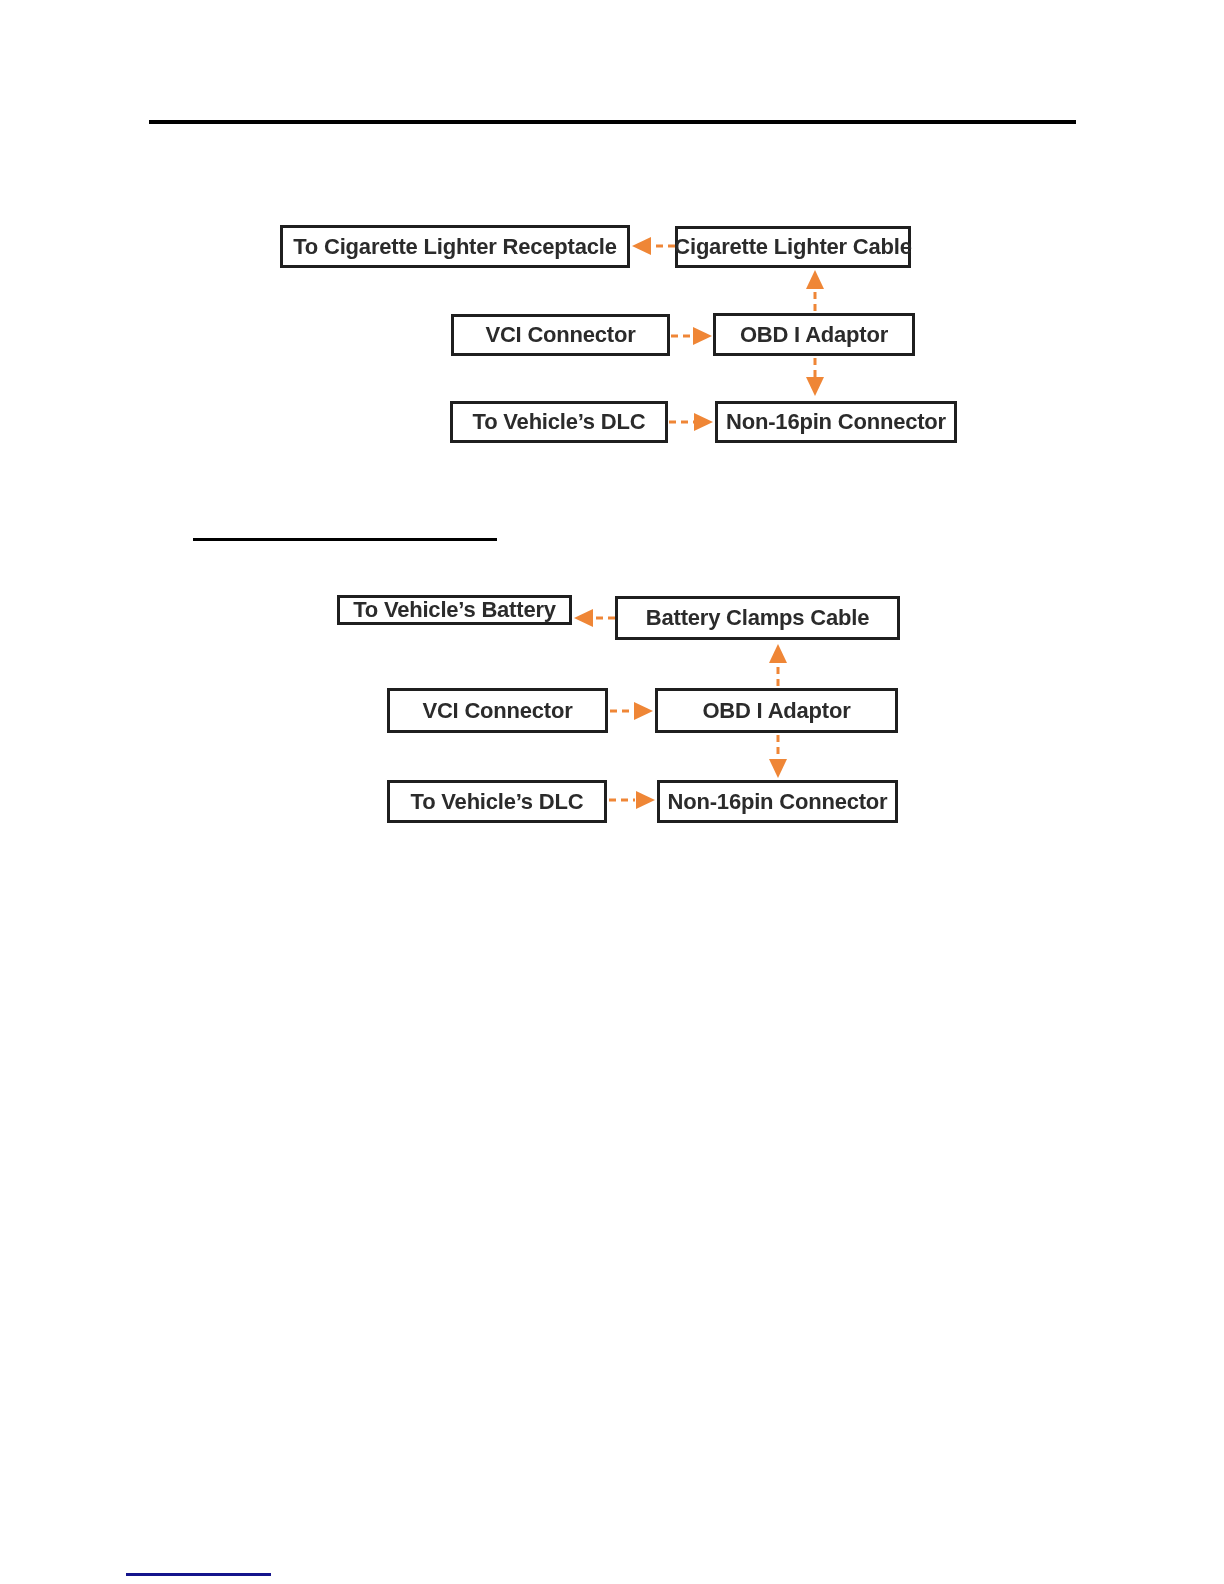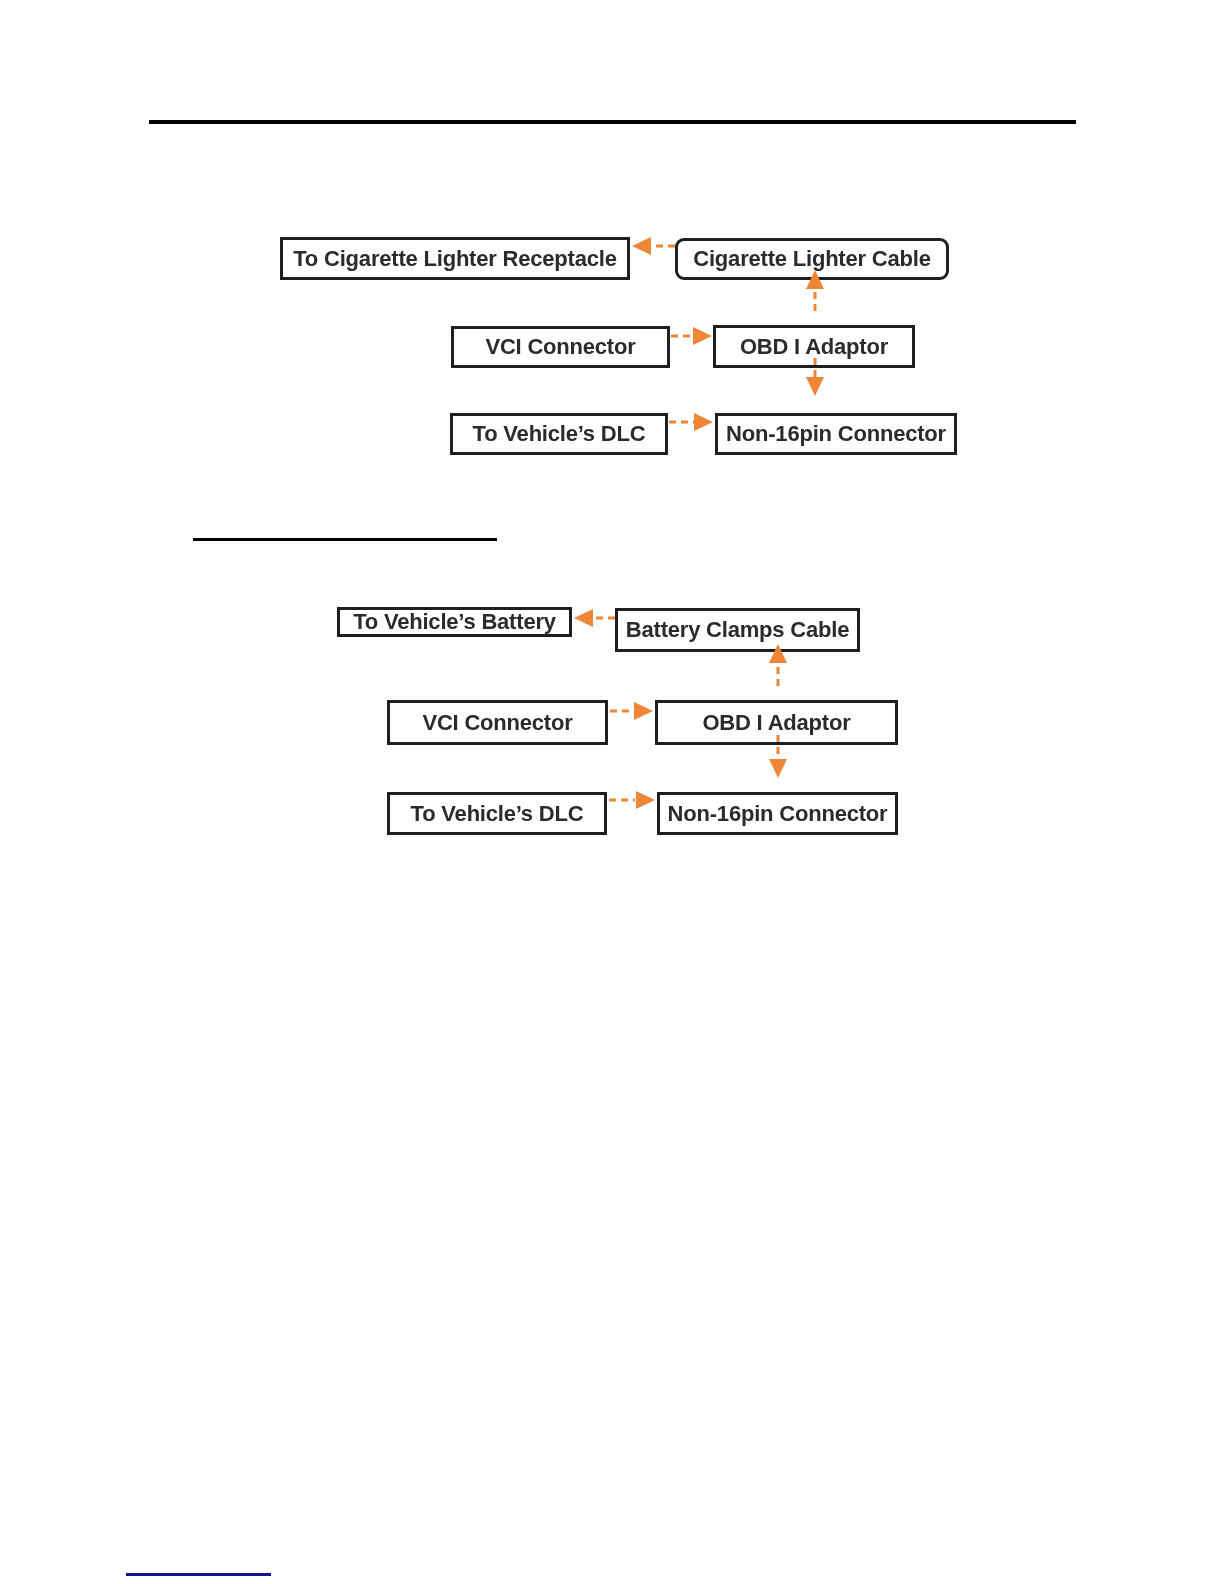--- a/index.html
+++ b/index.html
@@ -14,45 +14,45 @@
   .rule-top{left:149px;top:120px;width:927px;height:4px;}
   .rule-section{left:193px;top:538px;width:304px;height:3px;}
   .rule-footer{left:126px;top:1573px;width:145px;height:3px;background:#14148c;}
   .flowbox{
     position:absolute;
     box-sizing:border-box;
     border:3px solid #1f1f1f;
     background:#fff;
     display:flex;align-items:center;justify-content:center;
     font-size:22px;font-weight:700;color:#2b2b2b;
-    white-space:nowrap;letter-spacing:-0.2px;margin-top:12px;
+    white-space:nowrap;letter-spacing:-0.2px;
   }
   svg.arrow-layer{position:absolute;left:0;top:0;pointer-events:none;}
   .arrow-line{stroke:#ef8636;stroke-width:3;stroke-dasharray:7 5;fill:none;}
   .arrow-head{fill:#ef8636;stroke:none;}
 </style>
 </head>
 <body>
 
 <div class="page">
 
   <div class="rule rule-top"></div>
 
   <div>
     <div class="flowbox" style="left:280px;top:225px;width:350px;height:43px;">To Cigarette Lighter Receptacle</div>
-    <div class="flowbox" style="left:675px;top:226px;width:274px;height:42px;border-radius:9px;">Cigarette Lighter Cable</div>
+    <div class="flowbox" style="left:675px;top:226px;width:236px;height:42px;">Cigarette Lighter Cable</div>
     <div class="flowbox" style="left:451px;top:314px;width:219px;height:42px;">VCI Connector</div>
     <div class="flowbox" style="left:713px;top:313px;width:202px;height:43px;">OBD I Adaptor</div>
     <div class="flowbox" style="left:450px;top:401px;width:218px;height:42px;">To Vehicle’s DLC</div>
     <div class="flowbox" style="left:715px;top:401px;width:242px;height:42px;">Non-16pin Connector</div>
   </div>
 
   <div>
     <div class="flowbox" style="left:337px;top:595px;width:235px;height:30px;">To Vehicle’s Battery</div>
-    <div class="flowbox" style="left:615px;top:596px;width:245px;height:44px;">Battery Clamps Cable</div>
+    <div class="flowbox" style="left:615px;top:596px;width:285px;height:44px;">Battery Clamps Cable</div>
     <div class="flowbox" style="left:387px;top:688px;width:221px;height:45px;">VCI Connector</div>
     <div class="flowbox" style="left:655px;top:688px;width:243px;height:45px;">OBD I Adaptor</div>
     <div class="flowbox" style="left:387px;top:780px;width:220px;height:43px;">To Vehicle’s DLC</div>
     <div class="flowbox" style="left:657px;top:780px;width:241px;height:43px;">Non-16pin Connector</div>
   </div>
 
   <svg class="arrow-layer" width="1224" height="1584" viewBox="0 0 1224 1584">
 
     <g>
       <line class="arrow-line" x1="675" y1="246" x2="652" y2="246"></line>

